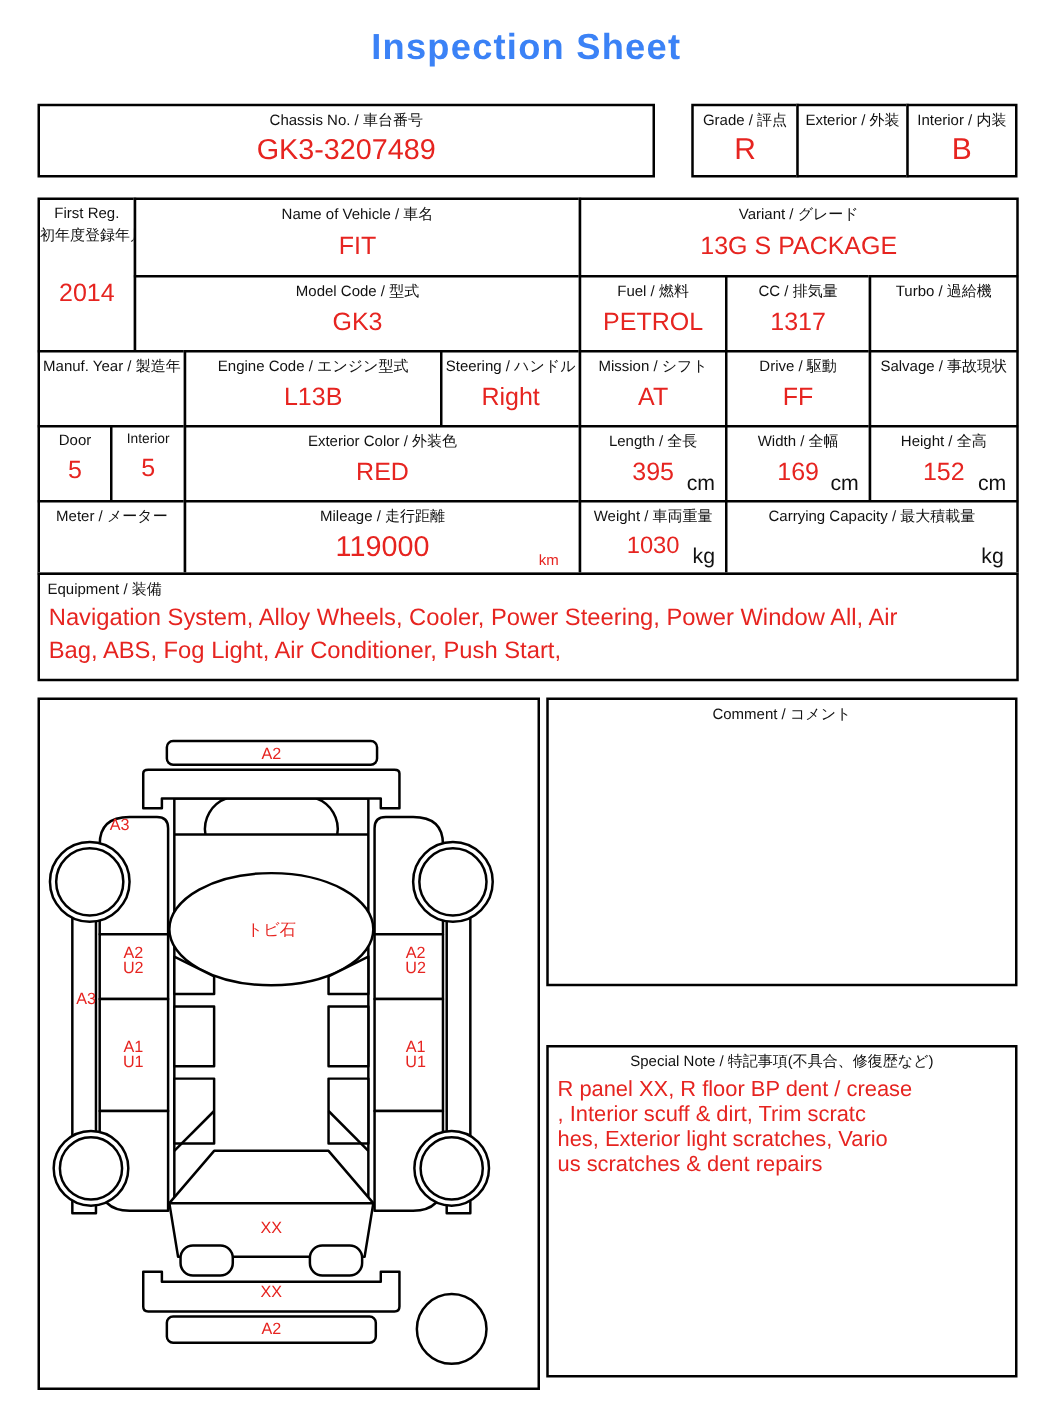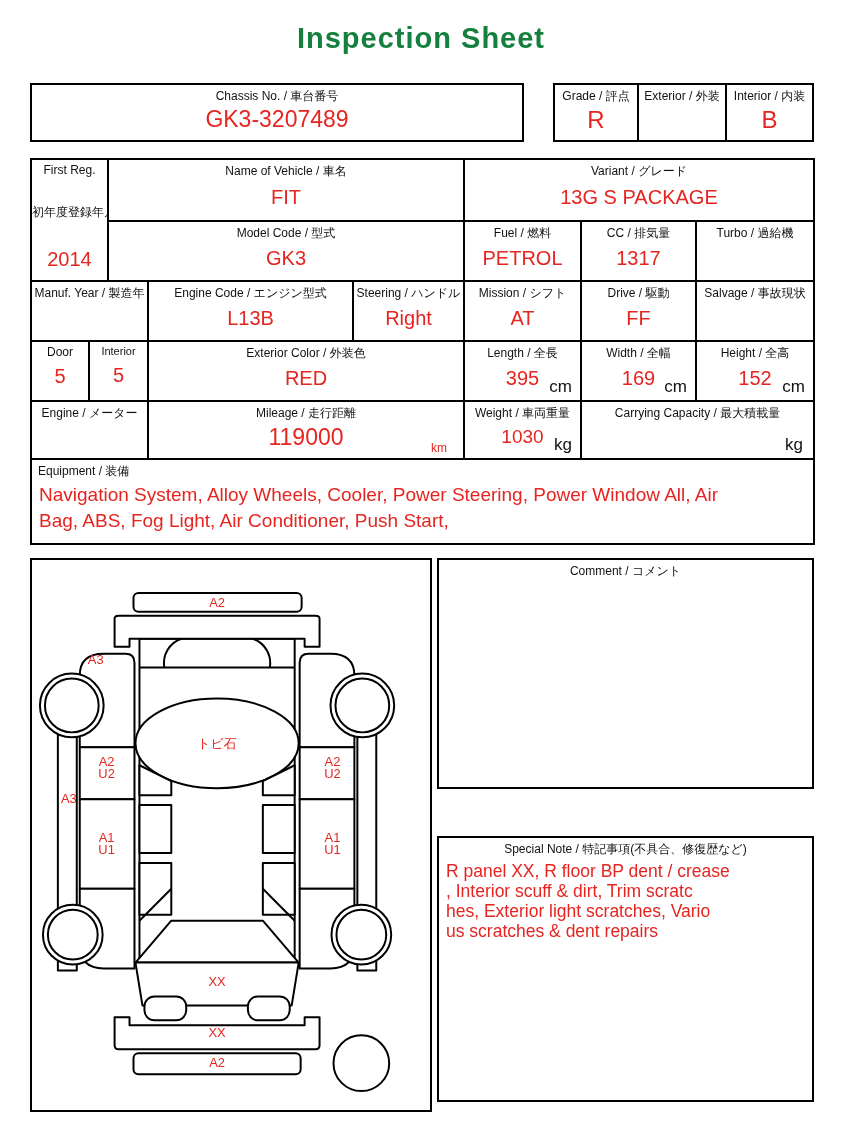--- a/index.html
+++ b/index.html
@@ -1,20 +1,20 @@
 <!DOCTYPE html>
 <html><head>
 <meta charset="utf-8">
 <style>
   html,body{margin:0;padding:0;background:#ffffff;}
   .sheet{position:relative;width:842px;height:1141px;background:#fff;
          font-family:"Liberation Sans","DejaVu Sans",sans-serif;color:#111;}
   .abs{position:absolute;box-sizing:border-box;}
   .page-title{position:absolute;left:0;top:22px;width:842px;text-align:center;
-              font-size:29px;font-weight:bold;letter-spacing:1px;color:#15803d;}
+              font-size:29px;font-weight:bold;letter-spacing:1px;color:#3b82f6;}
   .box{position:absolute;box-sizing:border-box;border:2px solid #000;background:#fff;}
   .cell{position:absolute;box-sizing:border-box;border:2px solid #000;background:#fff;
         display:flex;flex-direction:column;align-items:stretch;}
   .cell-h{flex:none;text-align:center;font-size:12px;padding-top:3px;color:#111;white-space:nowrap;overflow:hidden;}
   .cell-h.two{line-height:15px;}
   .cell-v{flex:1;display:flex;align-items:center;justify-content:center;
           font-size:20px;color:var(--red);padding-bottom:6px;}
   .cell-u{position:absolute;right:8px;bottom:3px;font-size:17px;color:#111;}
   .cell-u.red{color:var(--red);right:16px;font-size:12px;}
   .big{font-size:23px;}
@@ -46,21 +46,21 @@
     <div class="cell-h">Exterior / 外装</div>
     <div class="cell-v grade-v"></div>
   </div>
   <div class="cell" style="left:725px;top:83px;width:89px;height:59px;">
     <div class="cell-h">Interior / 内装</div>
     <div class="cell-v grade-v">B</div>
   </div>
 
   <div class="abs" style="left:30px;top:158px;width:785px;height:387px;">
 
-    <div class="cell" style="left:0;top:0;width:79px;height:124px;gap:24px;">
+    <div class="cell" style="left:0;top:0;width:79px;height:124px;">
       <div class="cell-h two">First Reg.</div>
       <div class="cell-h two">初年度登録年月</div>
       <div class="cell-v">2014</div>
     </div>
 
     <div class="cell" style="left:77px;top:0;width:358px;height:64px;">
       <div class="cell-h">Name of Vehicle / 車名</div>
       <div class="cell-v">FIT</div>
     </div>
 
@@ -133,21 +133,21 @@
       <div class="cell-v">169</div>
       <div class="cell-u">cm</div>
     </div>
     <div class="cell" style="left:665px;top:182px;width:120px;height:62px;">
       <div class="cell-h">Height / 全高</div>
       <div class="cell-v">152</div>
       <div class="cell-u">cm</div>
     </div>
 
     <div class="cell" style="left:0;top:242px;width:119px;height:60px;">
-      <div class="cell-h">Engine / メーター</div>
+      <div class="cell-h">Meter / メーター</div>
       <div class="cell-v"></div>
     </div>
     <div class="cell" style="left:117px;top:242px;width:318px;height:60px;">
       <div class="cell-h">Mileage / 走行距離</div>
       <div class="cell-v big">119000</div>
       <div class="cell-u red">km</div>
     </div>
     <div class="cell" style="left:433px;top:242px;width:119px;height:60px;">
       <div class="cell-h">Weight / 車両重量</div>
       <div class="cell-v" style="font-size:19px;">1030</div>

